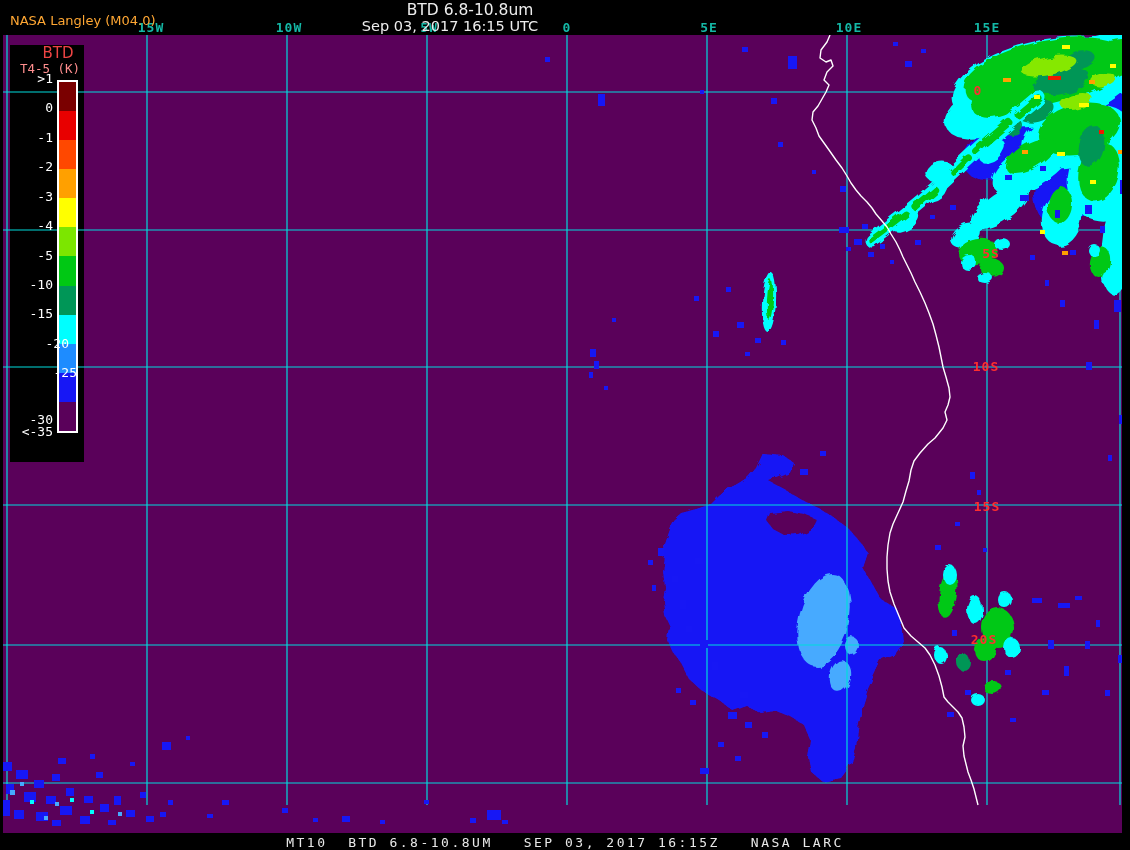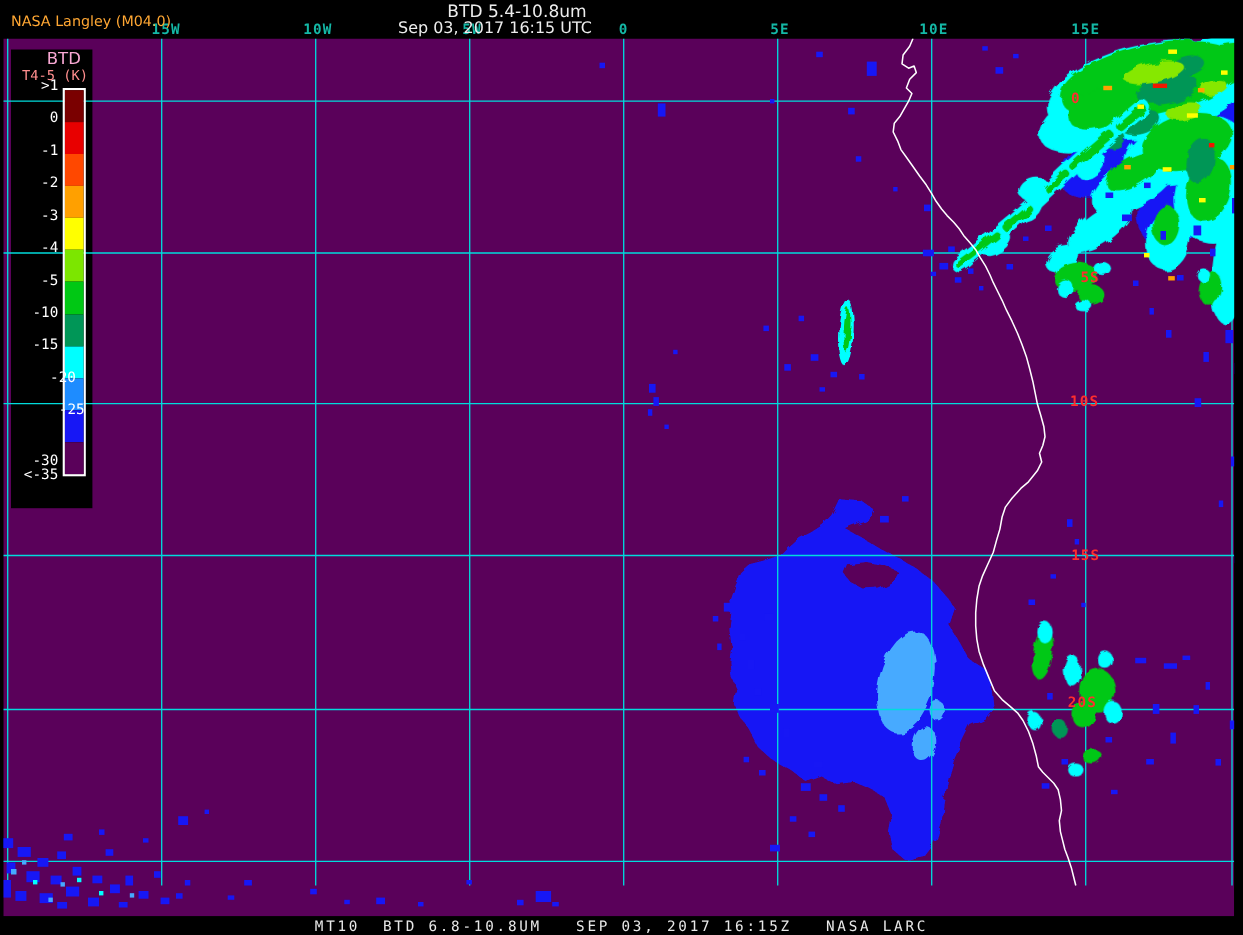--- a/index.html
+++ b/index.html
@@ -18,21 +18,21 @@
   #title2{left:450px;top:18px;font-size:14.5px;}
   #brand{position:absolute;left:10px;top:13px;z-index:5;color:#FFA733;font-size:13px;
          font-family:"DejaVu Sans",sans-serif;white-space:pre;}
   .lon-lab{position:absolute;top:20px;z-index:4;color:#14b8a6;font-size:13px;font-weight:700;
            letter-spacing:1px;transform:translateX(-50%);white-space:pre;}
   .lat-lab{position:absolute;z-index:4;color:#FF2E2E;font-size:13px;font-weight:700;
            letter-spacing:1px;transform:translate(-50%,-50%);white-space:pre;}
   #colorbar{position:absolute;z-index:5;border:2px solid #fff;display:flex;flex-direction:column;}
   #colorbar .seg{flex:1;}
   .cb-tick{position:absolute;z-index:5;color:#fff;font-size:13px;width:44px;text-align:right;white-space:pre;}
-  #cb-title{position:absolute;z-index:5;color:#f9a8d4;font-size:15px;width:76px;text-align:center;
+  #cb-title{position:absolute;z-index:5;color:#ef4444;font-size:15px;width:76px;text-align:center;
             font-family:"DejaVu Sans",sans-serif;}
   #cb-unit{position:absolute;z-index:5;color:#FF8E8E;font-size:12.5px;width:84px;text-align:center;white-space:pre;}
   #caption{position:absolute;left:0;top:835px;width:1130px;z-index:5;color:#E8E8E8;font-size:13px;
            letter-spacing:2.5px;text-align:center;white-space:pre;}
 </style>
 </head>
 <body>
 
 <div id="stage">
 
@@ -288,21 +288,21 @@
         <rect x="313" y="818" width="5" height="4" fill="#1717F5"></rect>
         <rect x="965" y="690" width="6" height="5" fill="#1717F5"></rect>
         <rect x="952" y="630" width="5" height="6" fill="#1717F5"></rect>
         <rect x="1005" y="670" width="6" height="5" fill="#1717F5"></rect>
       </g>
     <g id="g-coast">
         <path d="M830,35 L827,42 821,50 820,58 826,62 831,60 833,66 827,72 824,80 829,85 826,92 822,99 818,106 813,112 812,120 816,128 819,136 824,143 829,150 836,160 842,168 847,176 851,183 856,190 861,196 867,202 872,208 876,214 882,221 887,227 891,234 896,242 900,250 903,257 907,265 911,273 915,282 920,292 925,303 929,313 933,324 936,335 939,347 941,357 943,367 946,377 949,388 950,397 948,405 945,412 947,420 943,428 935,438 928,444 920,453 914,461 911,470 909,481 906,491 903,502 898,513 893,524 890,533 888,545 887,557 887,569 888,581 890,592 894,604 899,616 904,628 911,636 918,642 925,648 930,655 935,665 939,676 942,687 944,697 948,702 953,707 958,712 962,718 964,727 965,737 963,746 964,756 966,764 968,772 971,780 974,789 976,797 978,805" fill="none" stroke="#FFFFFF" stroke-width="1.4" stroke-linejoin="round"></path>
       </g>
   </svg>
 
-  <div id="title1" class="t-line">BTD 5.4-10.8um</div>
+  <div id="title1" class="t-line">BTD 6.8-10.8um</div>
   <div id="title2" class="t-line">Sep 03, 2017 16:15 UTC</div>
   <div id="brand">NASA Langley (M04.0)</div>
 
   <div id="lon-labels">
       <div class="lon-lab" style="left: 151px;">15W</div>
       <div class="lon-lab" style="left: 289px;">10W</div>
       <div class="lon-lab" style="left: 429px;">5W</div>
       <div class="lon-lab" style="left: 567px;">0</div>
       <div class="lon-lab" style="left: 709px;">5E</div>
       <div class="lon-lab" style="left: 849px;">10E</div>

